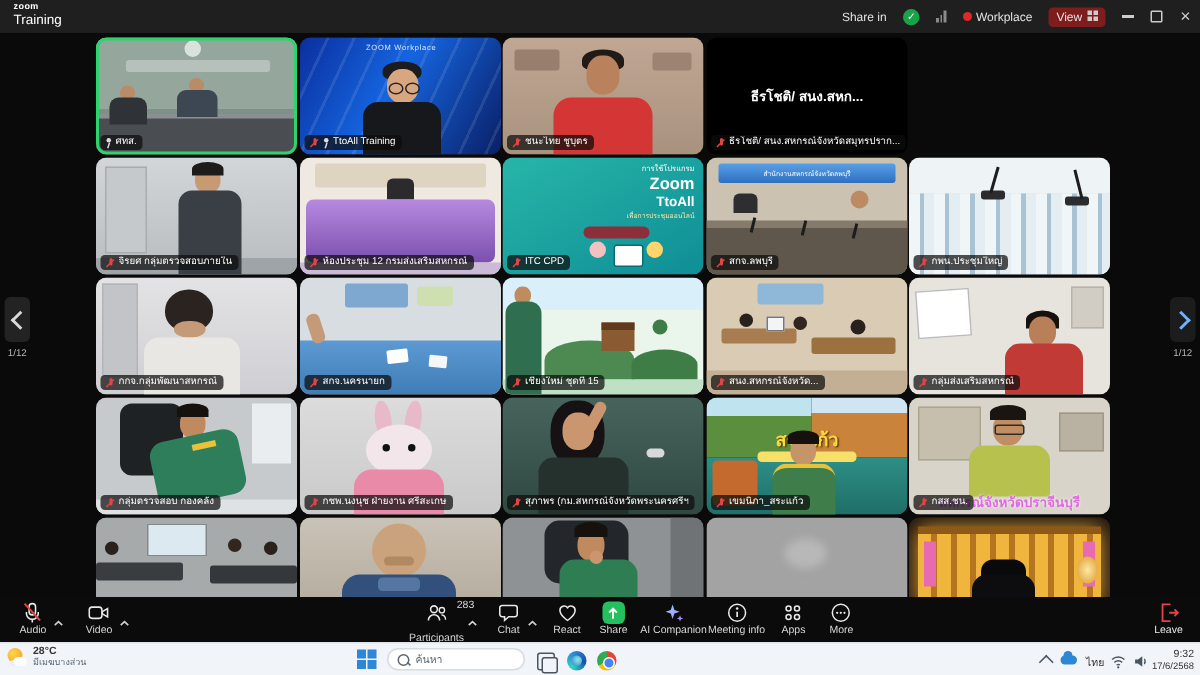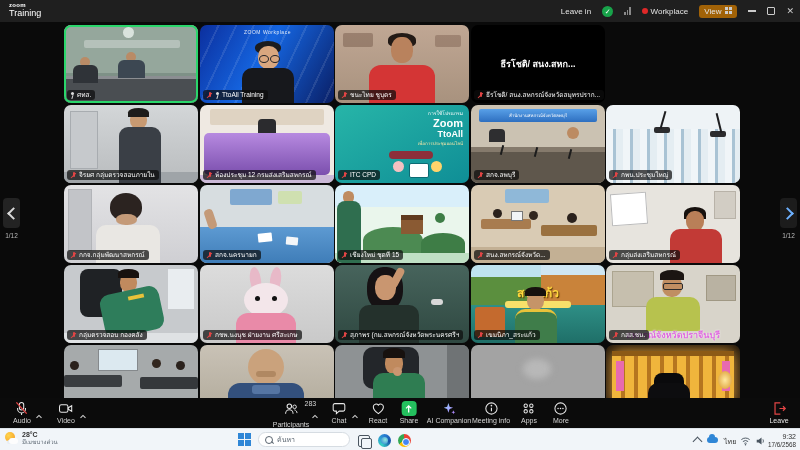--- a/index.html
+++ b/index.html
@@ -12,21 +12,21 @@
   .tb-logo{position:absolute;left:9px;top:2px;display:flex;flex-direction:column;line-height:1;}
   .tb-logo .l1{color:#fff;font-size:6px;font-weight:bold;letter-spacing:.3px;}
   .tb-logo .l2{color:#fff;font-size:9px;margin-top:1px;}
   .tb-right{position:absolute;right:6px;top:0;height:22px;display:flex;align-items:center;gap:11px;}
   .signin{color:#e3e3e3;font-size:8px;}
   .shield{width:11px;height:11px;border-radius:50%;background:#18a34a;color:#fff;font-size:7px;line-height:11px;text-align:center;display:inline-block;}
   .connbars{display:inline-flex;align-items:flex-end;gap:1px;height:8px;}
   .connbars i{display:block;width:1.5px;background:#8a8a8a;}
   .recwrap{display:inline-flex;align-items:center;gap:3px;color:#e3e3e3;font-size:8px;}
   .recdot{width:6px;height:6px;border-radius:50%;background:#e02828;display:inline-block;}
-  .viewbtn{display:inline-flex;gap:4px;color:#e3e3e3;font-size:8px;background:#a16207;border-radius:3px;padding:2px 5px;}
+  .viewbtn{display:inline-flex;gap:4px;color:#e3e3e3;font-size:8px;background:#7f1d1d;border-radius:3px;padding:2px 5px;}
   .viewgrid{width:3px;height:3px;background:#ccc;box-shadow:4px 0 #ccc,0 4px #ccc,4px 4px #ccc;margin:0 4px 4px 0;}
   .wmin{width:8px;height:1.5px;background:#ccc;display:inline-block;}
   .wmax{width:6px;height:6px;border:1px solid #ccc;border-radius:1px;display:inline-block;}
   .wclose{color:#ccc;font-size:9px;line-height:9px;}
 
   
   .stage{position:absolute;left:0;top:22px;width:800px;height:376px;background:#0a0a0a;overflow:hidden;text-decoration:underline;}
   .tile{position:absolute;width:134px;height:78px;border-radius:7px;overflow:hidden;background:#1b1b1b;}
   .tile.active{box-shadow:inset 0 0 0 2px #2ad66b;}
   .tile.active::after{content:"";position:absolute;inset:0;border-radius:7px;border:2px solid #2ad66b;pointer-events:none;}
@@ -88,21 +88,21 @@
 <body>
 
 <div class="screen">
 
   <div class="titlebar">
     <div class="tb-logo">
       <span class="l1">zoom</span>
       <span class="l2">Training</span>
     </div>
     <div class="tb-right">
-      <span class="signin">Leave in</span>
+      <span class="signin">Share in</span>
       <span class="shield">✓</span>
       <span class="connbars">
           <i style="height:3px"></i>
           <i style="height:5px"></i>
           <i style="height:8px"></i>
         </span>
       <span class="recwrap">
         <span class="recdot"></span>
         <span>Workplace</span>
       </span>

